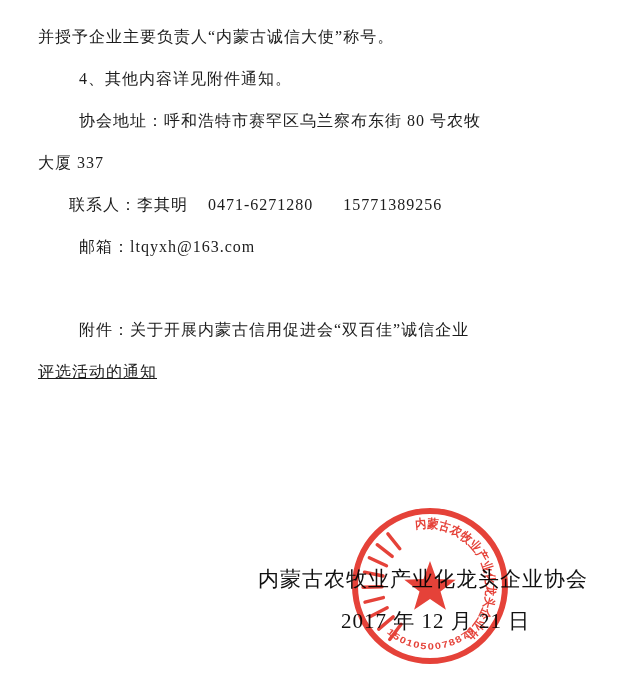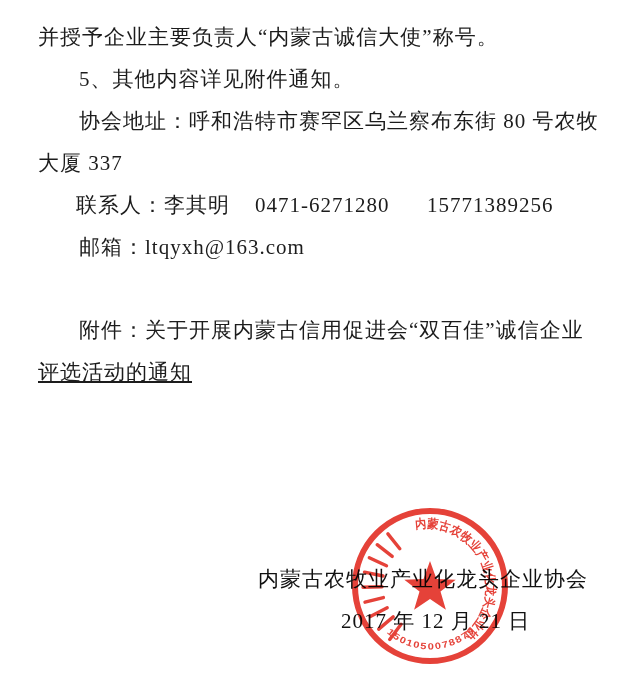--- a/index.html
+++ b/index.html
@@ -9,21 +9,21 @@
   body {
     width: 631px;
     height: 685px;
     background: #ffffff;
     position: relative;
     overflow: hidden;
     font-family: "Liberation Serif", "DejaVu Serif", serif;
   }
   .doc-line {
     position: absolute;
-    font-size: 21px;
+    font-size: 16px;
     line-height: 22px;
     color: #1c1c1c;
     letter-spacing: 1px;
     white-space: pre;
     font-family: "Liberation Serif", "DejaVu Serif", serif;
   }
   .sig-line {
     position: absolute;
     font-size: 21px;
     line-height: 22px;
@@ -42,24 +42,24 @@
   }
   #seal text {
     font-family: "Liberation Sans", "DejaVu Sans", sans-serif;
     font-weight: bold;
   }
 </style>
 </head>
 <body>
 
 <div class="doc-line" style="left:38px;  top:26px;">并授予企业主要负责人“内蒙古诚信大使”称号。</div>
-<div class="doc-line" style="left:79px;  top:68px;">5、其他内容详见附件通知。</div>
+<div class="doc-line" style="left:79px;  top:68px;">4、其他内容详见附件通知。</div>
 <div class="doc-line" style="left:79px;  top:110px;">协会地址：呼和浩特市赛罕区乌兰察布东街 80 号农牧</div>
 <div class="doc-line" style="left:38px;  top:152px;">大厦 337</div>
-<div class="doc-line" style="left:76px;  top:194px;text-align:right;">联系人：李其明    0471-6271280      15771389256</div>
+<div class="doc-line" style="left:69px;  top:194px;text-align:right;">联系人：李其明    0471-6271280      15771389256</div>
 <div class="doc-line" style="left:79px;  top:236px;text-align:center;">邮箱：ltqyxh@163.com</div>
 <div class="doc-line" style="left:79px;  top:319px;text-align:right;">附件：关于开展内蒙古信用促进会“双百佳”诚信企业</div>
 <div class="doc-line" style="left:38px;  top:361px;text-decoration:underline;">评选活动的通知</div>
 
 <div class="sig-line" style="left:258px; top:568px;">内蒙古农牧业产业化龙头企业协会</div>
 <div class="sig-line" style="left:341px; top:610px;">2017 年 12 月 21 日</div>
 
 <svg id="seal" viewBox="0 0 174 174" aria-hidden="true">
 
   <circle cx="87" cy="87" r="75" fill="none" stroke-width="6" stroke="#e1251b"></circle>

